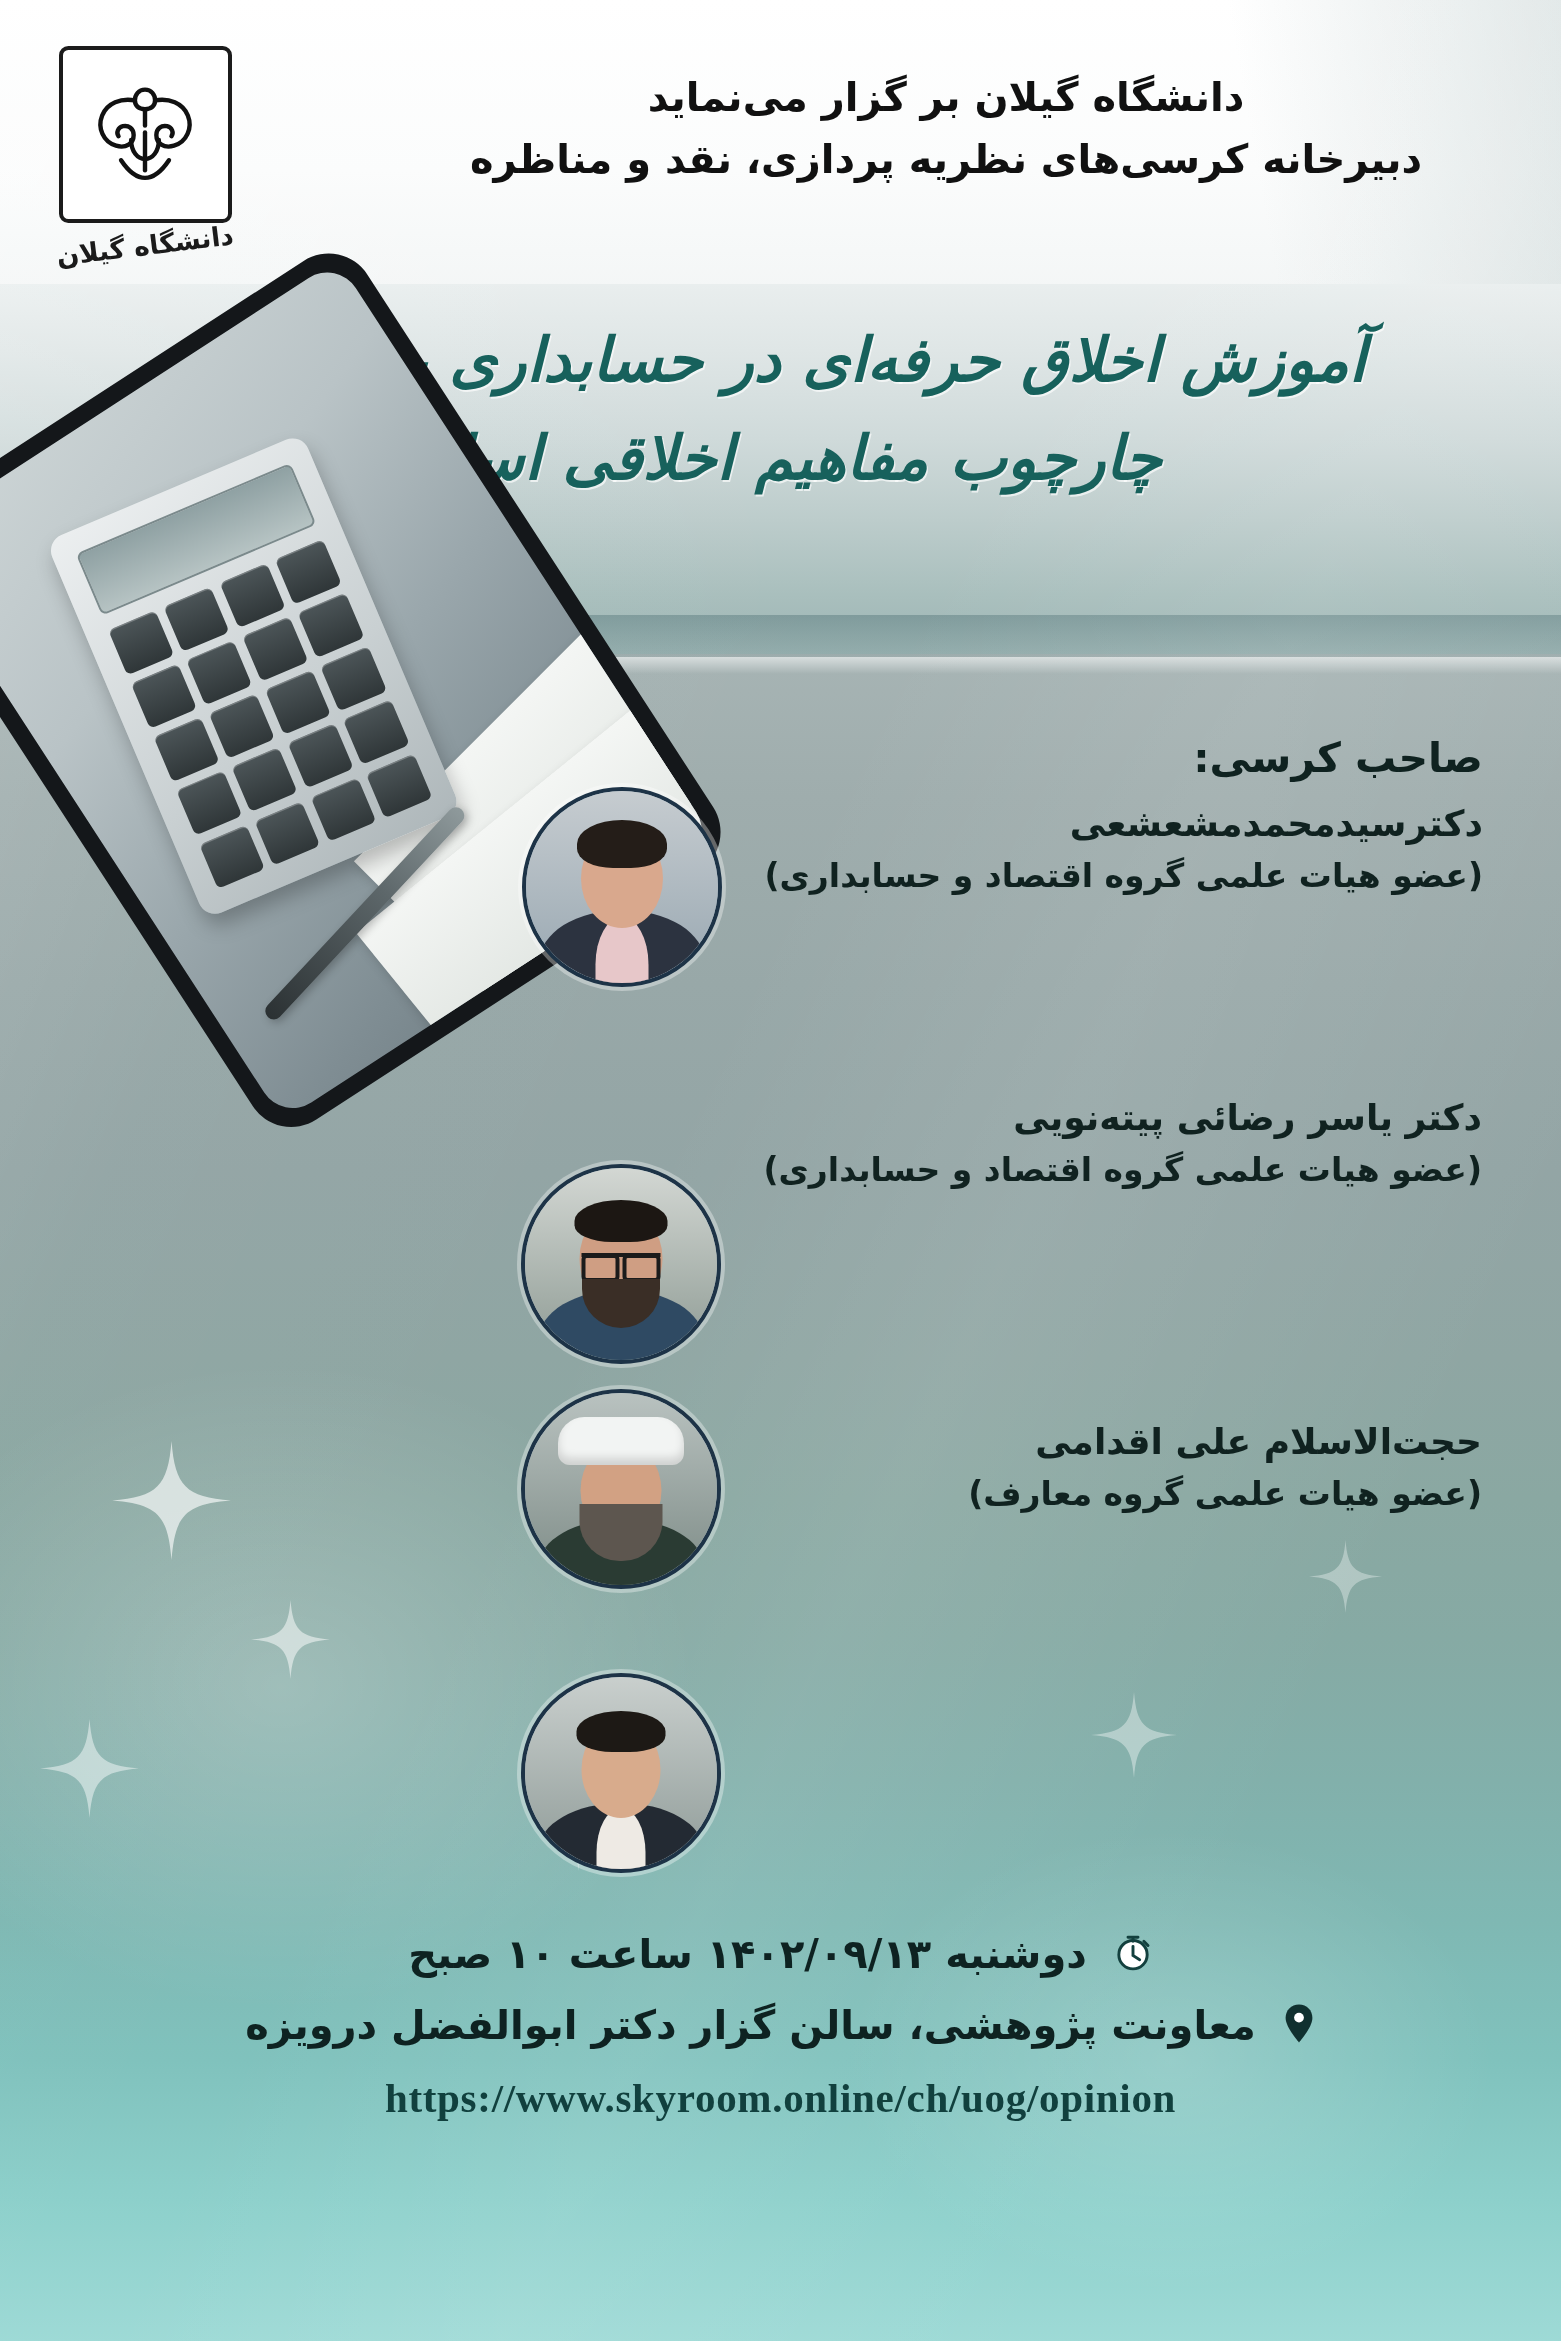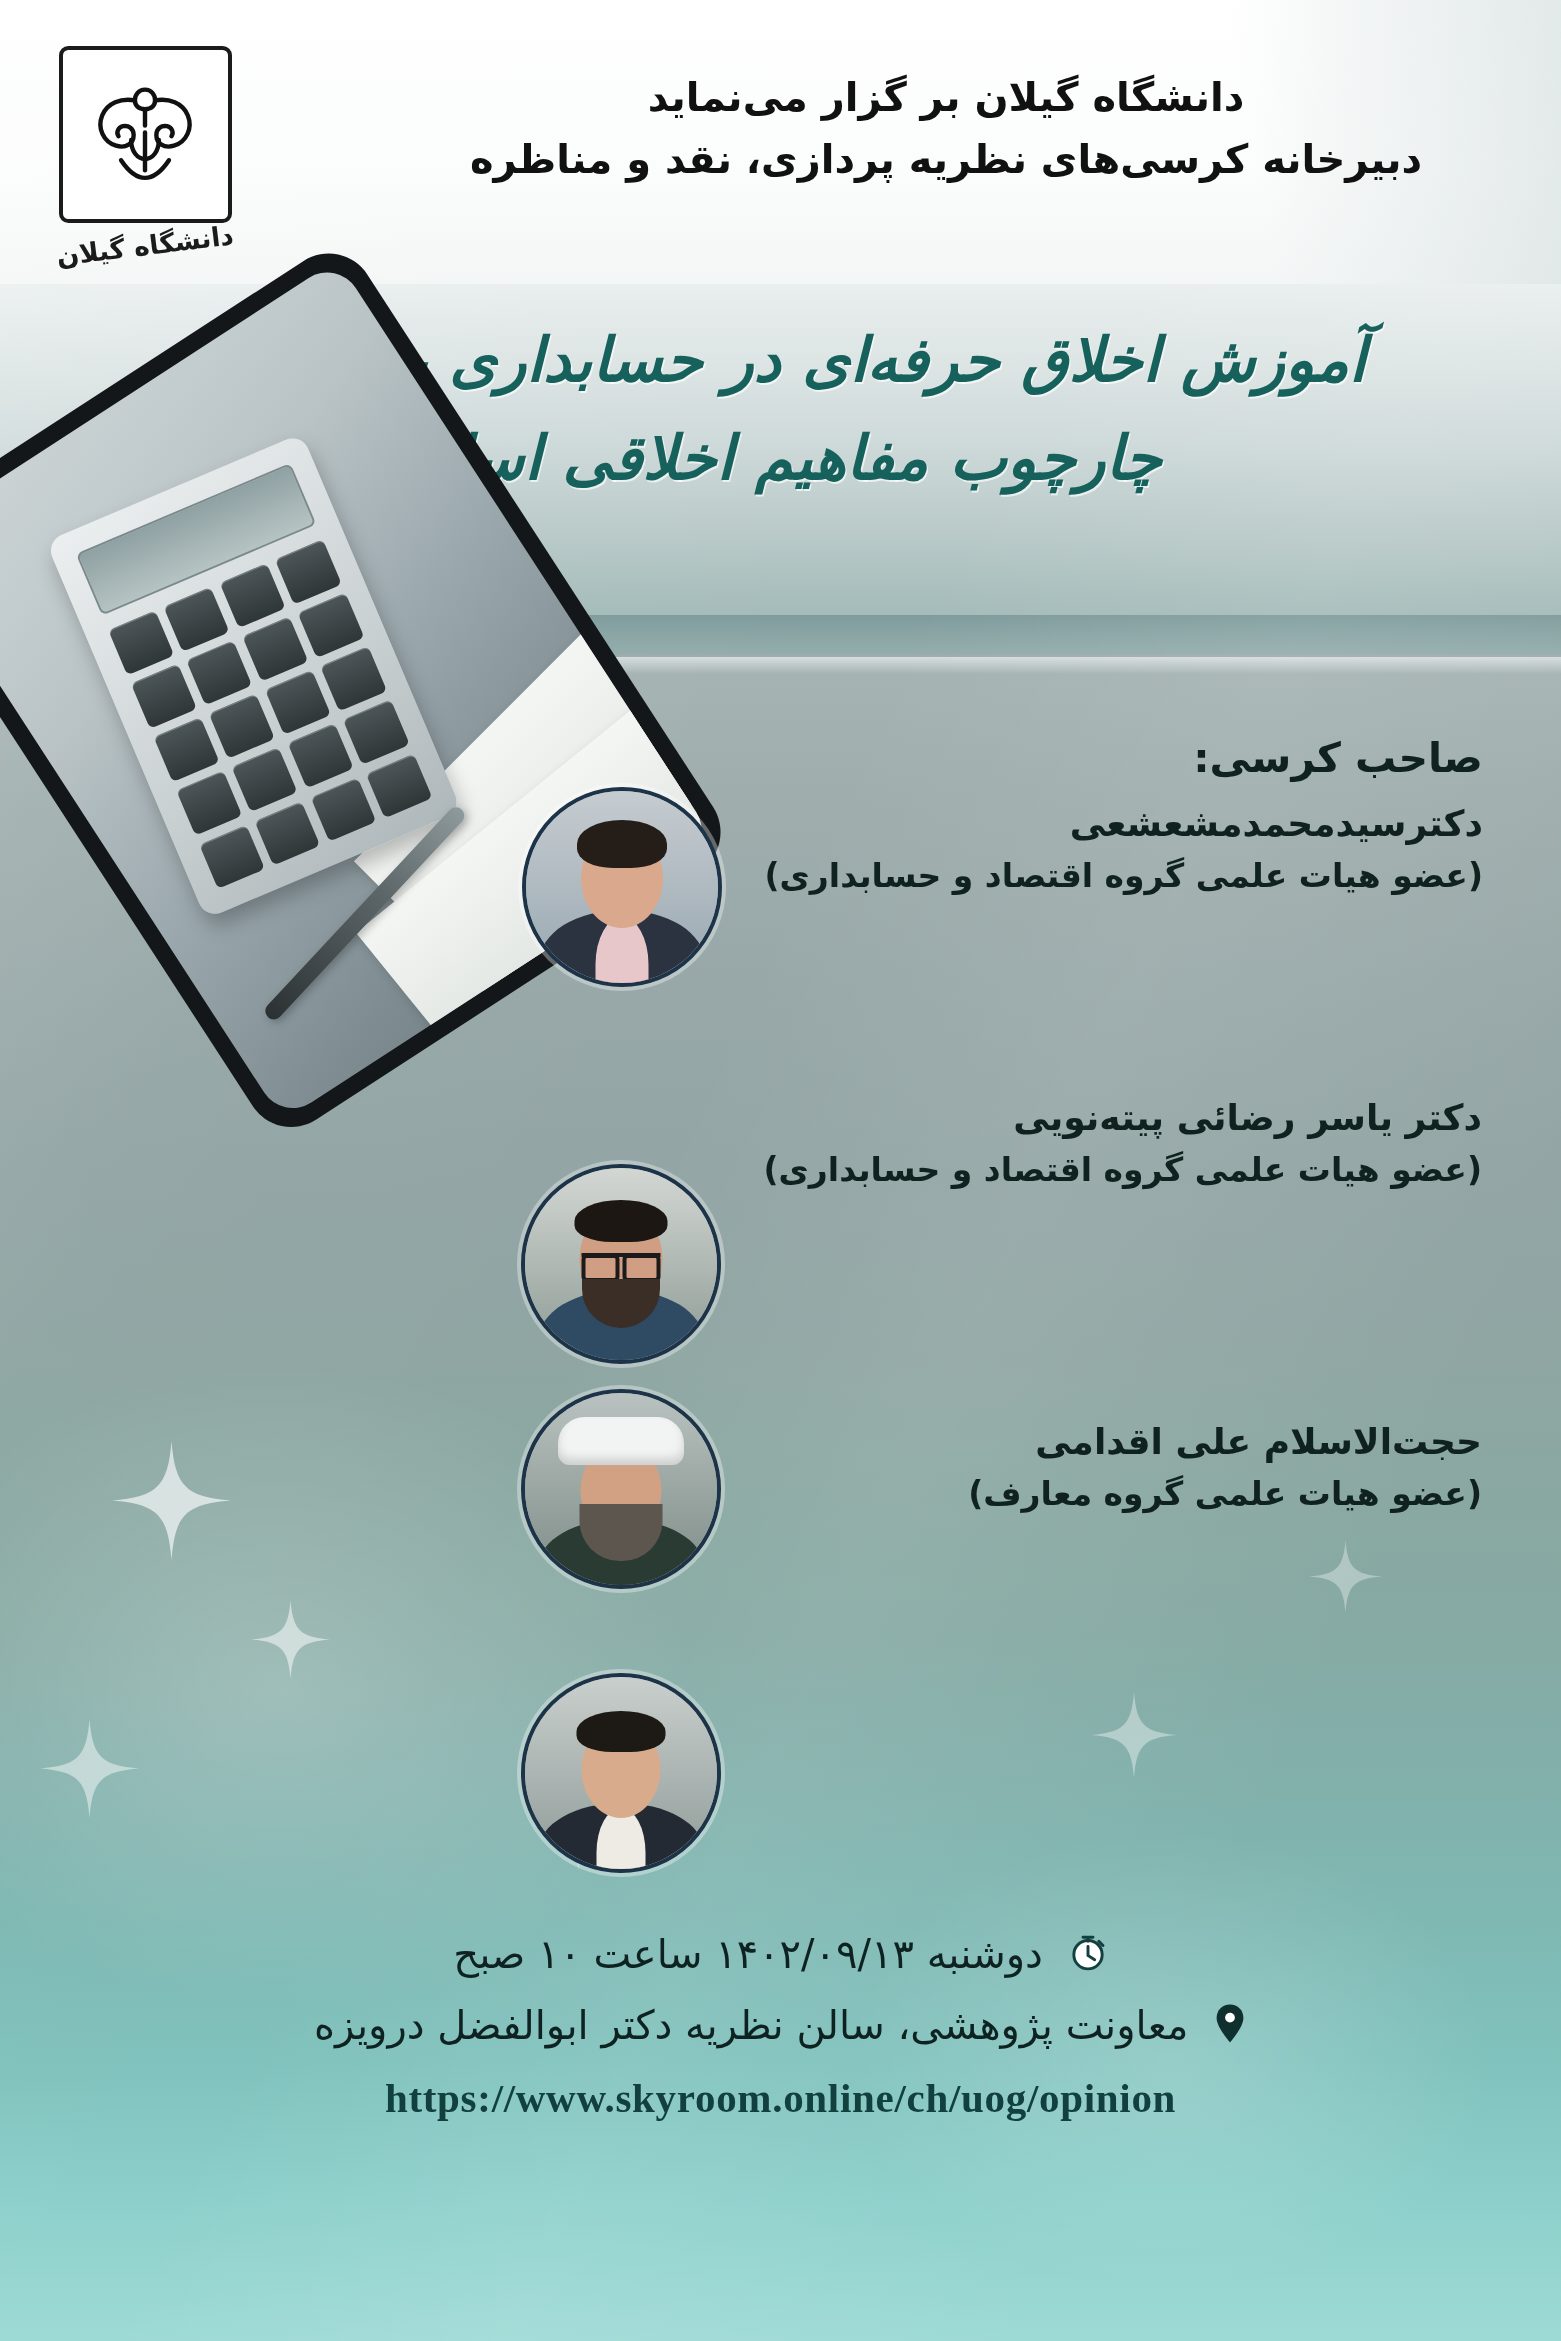--- a/index.html
+++ b/index.html
@@ -348,21 +348,21 @@
   
   .footer {
     position: absolute;
     left: 0; right: 0;
     top: 1910px;
     text-align: center;
     color: #0e2221;
   }
   .foot-line {
     font-size: 40px;
-    font-weight: normal;
+    font-weight: bold;
     line-height: 1.35;
     margin: 17px 11px;
     direction: rtl;
   }
   .foot-icon {
     display: inline-block;
     vertical-align: -5.3px;
     margin-left: 12px;
   }
   .url {
@@ -540,20 +540,20 @@
         <path d="M37 10 l5 5" stroke="#13403e" stroke-width="3.5" stroke-linecap="round"></path>
       </svg>
       <span>دوشنبه ۱۴۰۲/۰۹/۱۳ ساعت ۱۰ صبح</span>
     </div>
 
     <div class="foot-line">
       <svg class="foot-icon" width="34" height="41" viewBox="0 0 40 52">
         <path d="M20 2 C10 2 3 9.5 3 19 C3 31 20 50 20 50 C20 50 37 31 37 19 C37 9.5 30 2 20 2 Z" fill="#10302f"></path>
         <circle cx="20" cy="18.5" r="6.2" fill="#ffffff"></circle>
       </svg>
-      <span>معاونت پژوهشی، سالن نظریه دکتر ابوالفضل درویزه</span>
+      <span>معاونت پژوهشی، سالن گزار دکتر ابوالفضل درویزه</span>
     </div>
 
     <div class="url">https://www.skyroom.online/ch/uog/opinion</div>
   </div>
 
 </div>
 
 
 </body></html>

